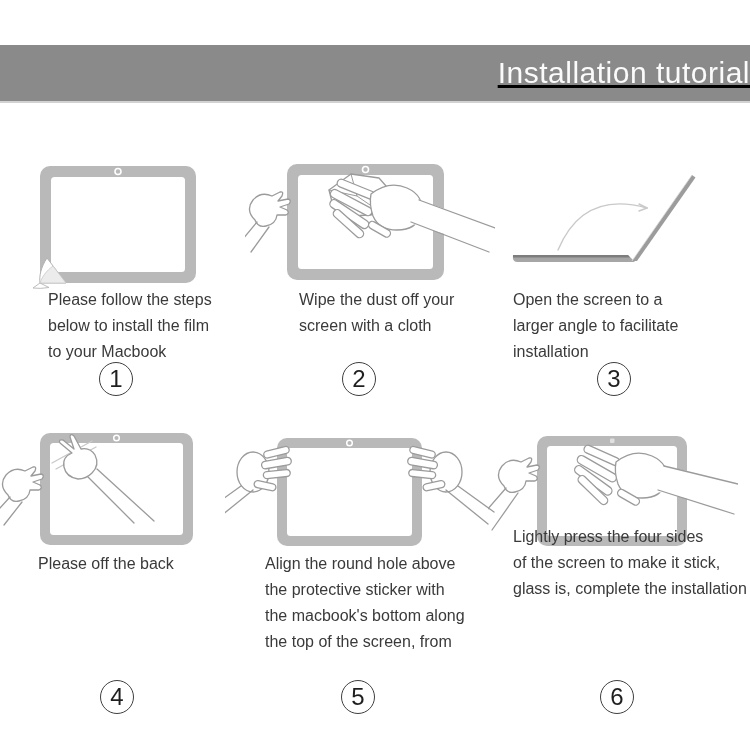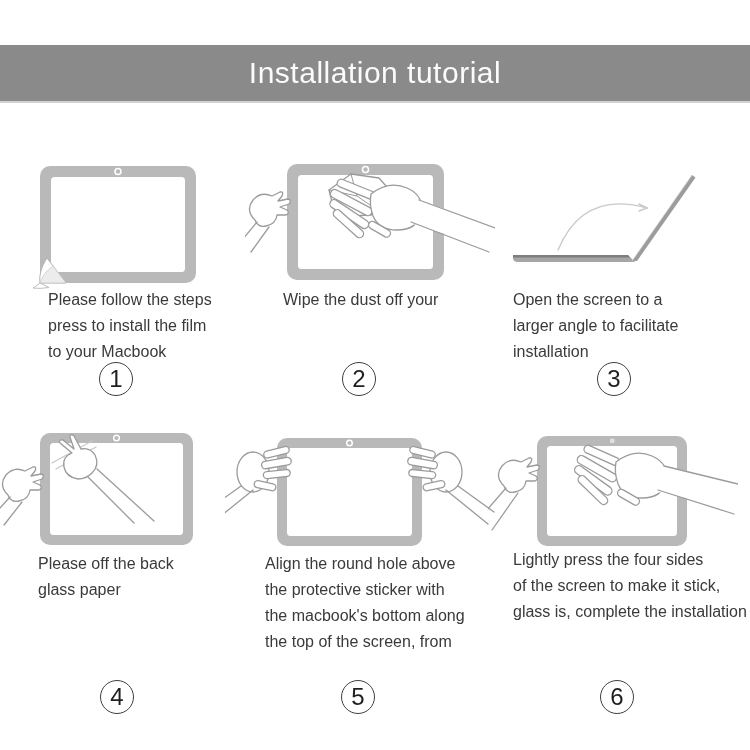--- a/index.html
+++ b/index.html
@@ -5,21 +5,21 @@
   html,body{margin:0;padding:0;}
   body{
     width:750px;height:750px;position:relative;background:#ffffff;
     font-family:"Liberation Sans","DejaVu Sans",sans-serif;
     overflow:hidden;
   }
   .banner{
     position:absolute;left:0;top:45px;width:750px;height:56px;
     background:var(--banner_bg,#8a8a8a);
     border-bottom:2px solid #d2d2d2;
-    display:flex;align-items:center;justify-content:center;
+    display:flex;align-items:center;justify-content:flex-end;text-decoration:underline;
   }
   .banner h1{
     margin:0;font-size:30px;font-weight:400;letter-spacing:0.5px;
     color:var(--banner_text,#fbfbfb);
   }
   .illus{position:absolute;}
   .caption{
     position:absolute;font-size:16px;line-height:26px;
     color:var(--caption_text,#3a3a3a);white-space:nowrap;
   }
@@ -165,42 +165,42 @@
     <path class="hand" d="M128,34 Q146,20 164,28 Q182,36 178,54 Q174,70 154,70 Q136,70 130,56 Q126,44 128,34 Z"></path>
     <rect class="hand" x="132" y="60" width="24" height="7.5" rx="3.7" transform="rotate(30 132 60)"></rect>
     <path class="armfill" d="M176,38 L250,54 L250,82 L170,64 Z"></path>
     <path class="armline" d="M176,38 L250,56"></path>
     <path class="armline" d="M170,62 L246,86"></path>
   </g>
 </svg>
 
 <div class="caption" style="left:48px;top:287px">
     <div>Please follow the steps</div>
-    <div>press to install the film</div>
+    <div>below to install the film</div>
     <div>to your Macbook</div>
   </div>
-<div class="caption" style="left:283px;top:287px">
+<div class="caption" style="left:299px;top:287px">
     <div>Wipe the dust off your</div>
+    <div>screen with a cloth</div>
   </div>
 <div class="caption" style="left:513px;top:287px">
     <div>Open the screen to a</div>
     <div>larger angle to facilitate</div>
     <div>installation</div>
   </div>
 <div class="caption" style="left:38px;top:551px">
     <div>Please off the back</div>
-    <div>glass paper</div>
   </div>
 <div class="caption" style="left:265px;top:551px">
     <div>Align the round hole above</div>
     <div>the protective sticker with</div>
     <div>the macbook's bottom along</div>
     <div>the top of the screen, from</div>
   </div>
-<div class="caption" style="left:513px;top:547px">
+<div class="caption" style="left:513px;top:524px">
     <div>Lightly press the four sides</div>
     <div>of the screen to make it stick,</div>
     <div>glass is, complete the installation</div>
   </div>
 
 <div class="step-number" style="left:99px;top:362px">
     <span>1</span>
   </div>
 <div class="step-number" style="left:342px;top:362px">
     <span>2</span>

